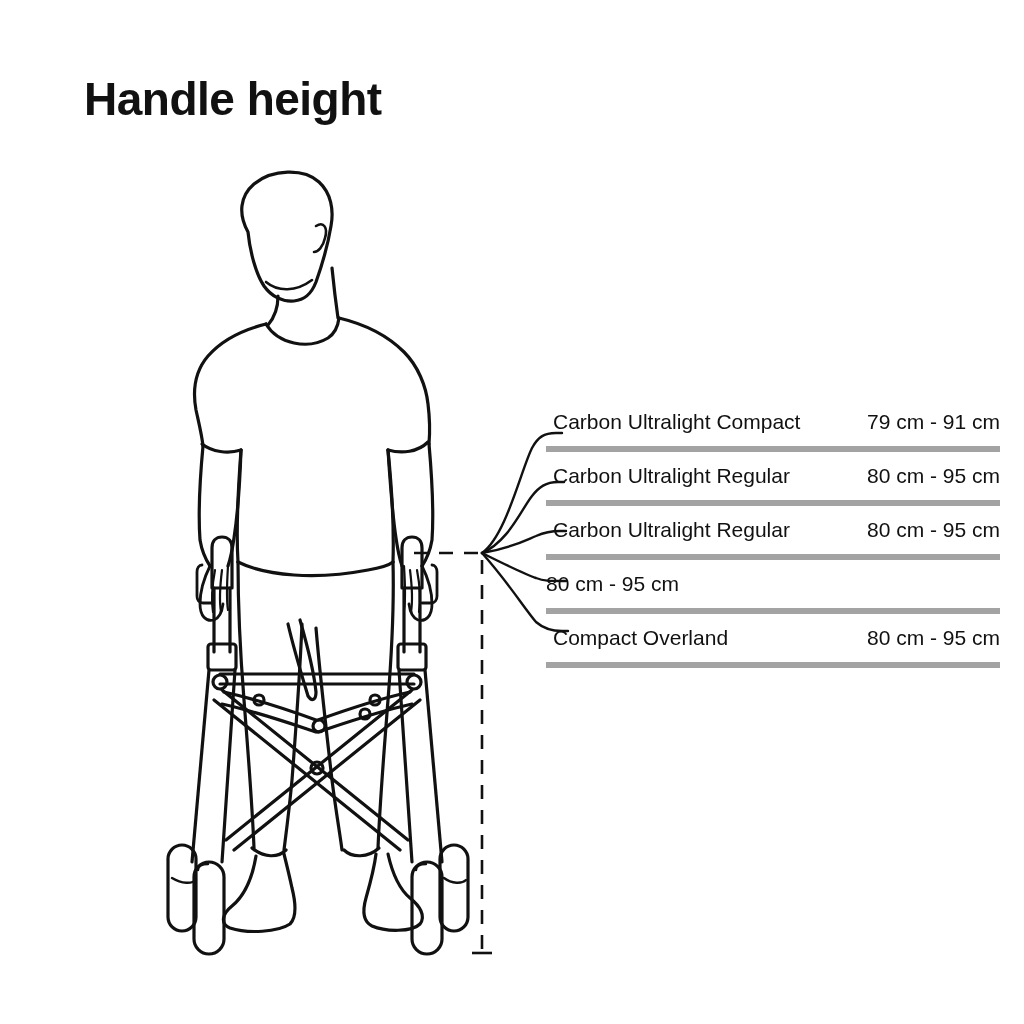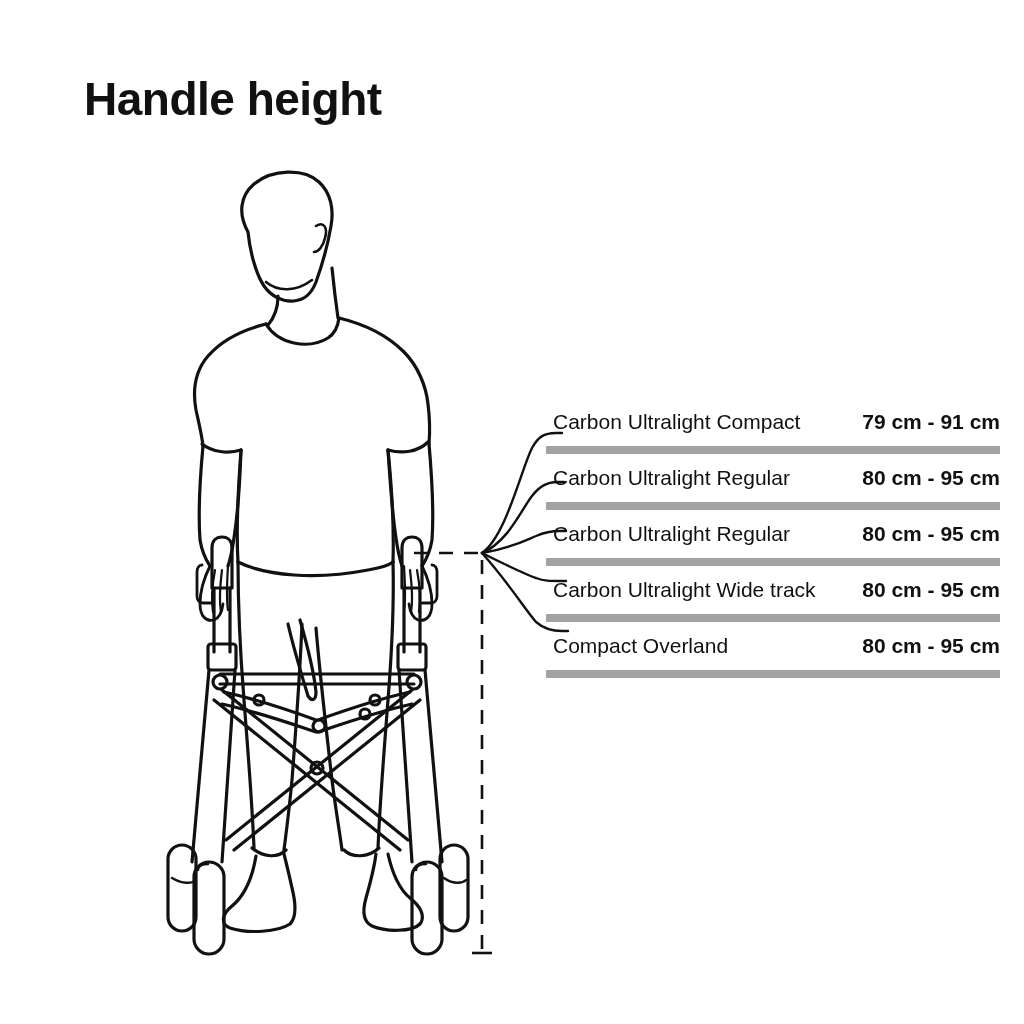--- a/index.html
+++ b/index.html
@@ -36,35 +36,35 @@
 
   .spec-table {
     position: absolute;
     left: 530px;
     top: 398px;
     width: 454px;
   }
   .spec-row {
     position: relative;
     height: 48px;
-    border-bottom: 8px solid #a3a3a3;
+    border-bottom: 6px solid #a3a3a3;
     display: flex;
     align-items: center;
     justify-content: space-between;
   }
   .spec-label {
     font-size: 21px;
     font-weight: normal;
     color: #111111;
     white-space: nowrap;
     padding-left: 7px;
   }
   .spec-value {
     font-size: 21px;
-    font-weight: bold;
+    font-weight: normal;
     color: #111111;
     white-space: nowrap;
     text-align: right;
   }
 
   svg { display: block; }
 </style>
 </head>
 <body>
 
@@ -227,21 +227,20 @@
     </div>
     <div class="spec-row">
       <span class="spec-label">Carbon Ultralight Regular</span>
       <span class="spec-value">80 cm - 95 cm</span>
     </div>
     <div class="spec-row">
       <span class="spec-label">Carbon Ultralight Regular</span>
       <span class="spec-value">80 cm - 95 cm</span>
     </div>
     <div class="spec-row">
-      <span class="spec-label">Carbon Ultralight Wide track</span>
       <span class="spec-value">80 cm - 95 cm</span>
     </div>
     <div class="spec-row">
       <span class="spec-label">Compact Overland</span>
       <span class="spec-value">80 cm - 95 cm</span>
     </div>
   </div>
 
 </div>
 

